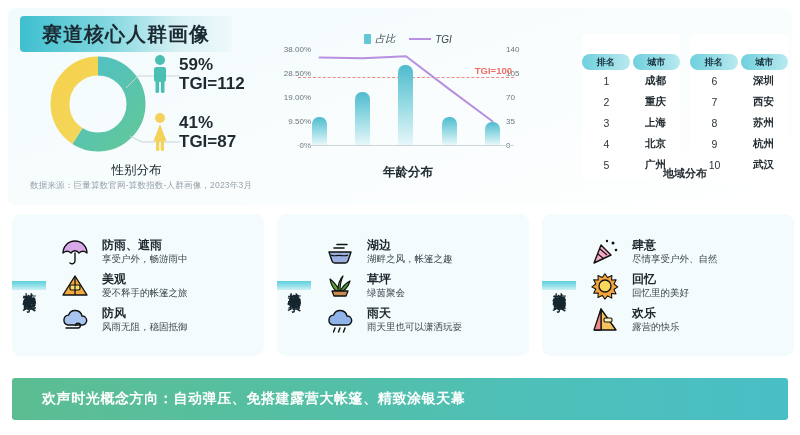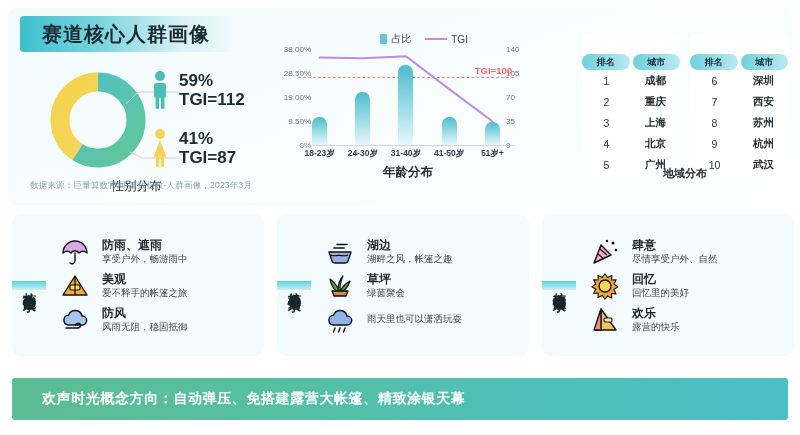--- a/index.html
+++ b/index.html
@@ -23,44 +23,44 @@
     display: flex; align-items: center;
     background: linear-gradient(90deg, #3ebfcf 0%, #7fd6de 40%, #d8f1f5 75%, #eef9fb 100%);
     border-radius: 4px;
   }
   .title-chip span {
     font-size: 20px; font-weight: 700; color: #1b2a33; letter-spacing: 1px;
     font-family: "Liberation Sans", "DejaVu Sans", sans-serif;
   }
 
   
-  .gender-block { position: absolute; left: 16px; top: 52px; width: 225px; height: 145px; }
+  .gender-block { position: absolute; left: 16px; top: 36px; width: 225px; height: 145px; }
   .donut-wrap { position: absolute; left: 22px; top: 8px; width: 104px; height: 104px; }
   .legend-lines { position: absolute; left: 100px; top: 18px; width: 60px; height: 90px; }
   .gender-rows { position: absolute; left: 126px; top: 4px; }
   .grow { display: flex; align-items: center; height: 52px; margin-bottom: 6px; }
   .person { width: 20px; height: 40px; position: relative; margin-right: 9px; }
   .gtext { line-height: 1.12; }
   .gtext .pct { font-size: 17px; font-weight: 700; color: #1f2a30; }
   .gtext .tgi { font-size: 17px; font-weight: 700; color: #1f2a30; }
   .cap-gender {
     position: absolute; left: 0; top: 118px; width: 225px;
     text-align: center; font-size: 12.5px; font-weight: 400; color: #222b30;
   }
   .source {
     position: absolute; left: 22px; top: 172px;
     font-size: 8.5px; color: #97a3ab; letter-spacing: .2px;
   }
 
   
   .chart-block { position: absolute; left: 250px; top: 24px; width: 300px; height: 150px; }
   .chart-legend {
-    position: absolute; left: 16px; top: 0; width: 300px;
+    position: absolute; left: 0; top: 0; width: 300px;
     display: flex; justify-content: center; gap: 14px; align-items: center;
-    font-size: 10px; color: #3a464e;
+    font-size: 10px; color: #3a464e; font-style: italic;
   }
   .lg-item { display: flex; align-items: center; gap: 4px; }
   .lg-swatch { width: 7px; height: 10px; background: #63c7d8; display: inline-block; border-radius: 1px; }
   .lg-line { width: 22px; height: 2px; background: #b98fe0; display: inline-block; }
   .plot { position: absolute; left: 0; top: 18px; width: 300px; height: 96px; }
   .ylab-left, .ylab-right {
     position: absolute; font-size: 8px; color: #6b757c; white-space: nowrap;
   }
   .ylab-left { right: 247px; text-align: right; }
   .ylab-right { left: 248px; text-align: left; }
@@ -246,27 +246,20 @@
             <div class="bar" style="height: 23px;"></div>
           </div>
 
         <svg id="tgiline" width="300" height="96" style="position:absolute;left:0;top:0;pointer-events:none">
             <polyline points="61.6,7.6 104.8,8.3 148.0,6.3 191.2,39.1 234.4,71.3" fill="none" stroke="#b98fe0" stroke-width="2" stroke-linejoin="round" stroke-linecap="round"></polyline>
           </svg>
 
         <div class="axis-line"></div>
       </div>
 
-      <div class="xlabels" id="xlabels">
-          <span>18-23岁</span>
-          <span>24-30岁</span>
-          <span>31-40岁</span>
-          <span>41-50岁</span>
-          <span>51岁+</span>
-        </div>
       <div class="cap-age">年龄分布</div>
     </div>
 
     <div class="region-block">
       <div class="tables" id="tables">
           <div class="tbl">
             <div class="thead">
               <div class="th">排名</div>
               <div class="th">城市</div>
             </div>
@@ -401,20 +394,21 @@
         </div>
       </div>
       <div class="fitem">
         <div class="fico">
           <svg width="32" height="32" viewBox="0 0 32 32">
             <path d="M9 21a5 5 0 0 1 .6-9.9A7 7 0 0 1 23 12a4.5 4.5 0 0 1 .4 9Z" fill="#8fb4ea" stroke="#111" stroke-width="1.4" stroke-linejoin="round"></path>
             <path d="M11 24l-1.5 4M16 24l-1.5 4M21 24l-1.5 4" stroke="#111" stroke-width="1.4" stroke-linecap="round"></path>
           </svg>
         </div>
         <div class="ftxt">
+          <div class="ft">雨天</div>
           <div class="fd">雨天里也可以潇洒玩耍</div>
         </div>
       </div>
     </div>
   </div>
 
   <div class="feat" id="feat2">
     <div class="feat-strip">
       <span>核心情感需求</span>
     </div>

